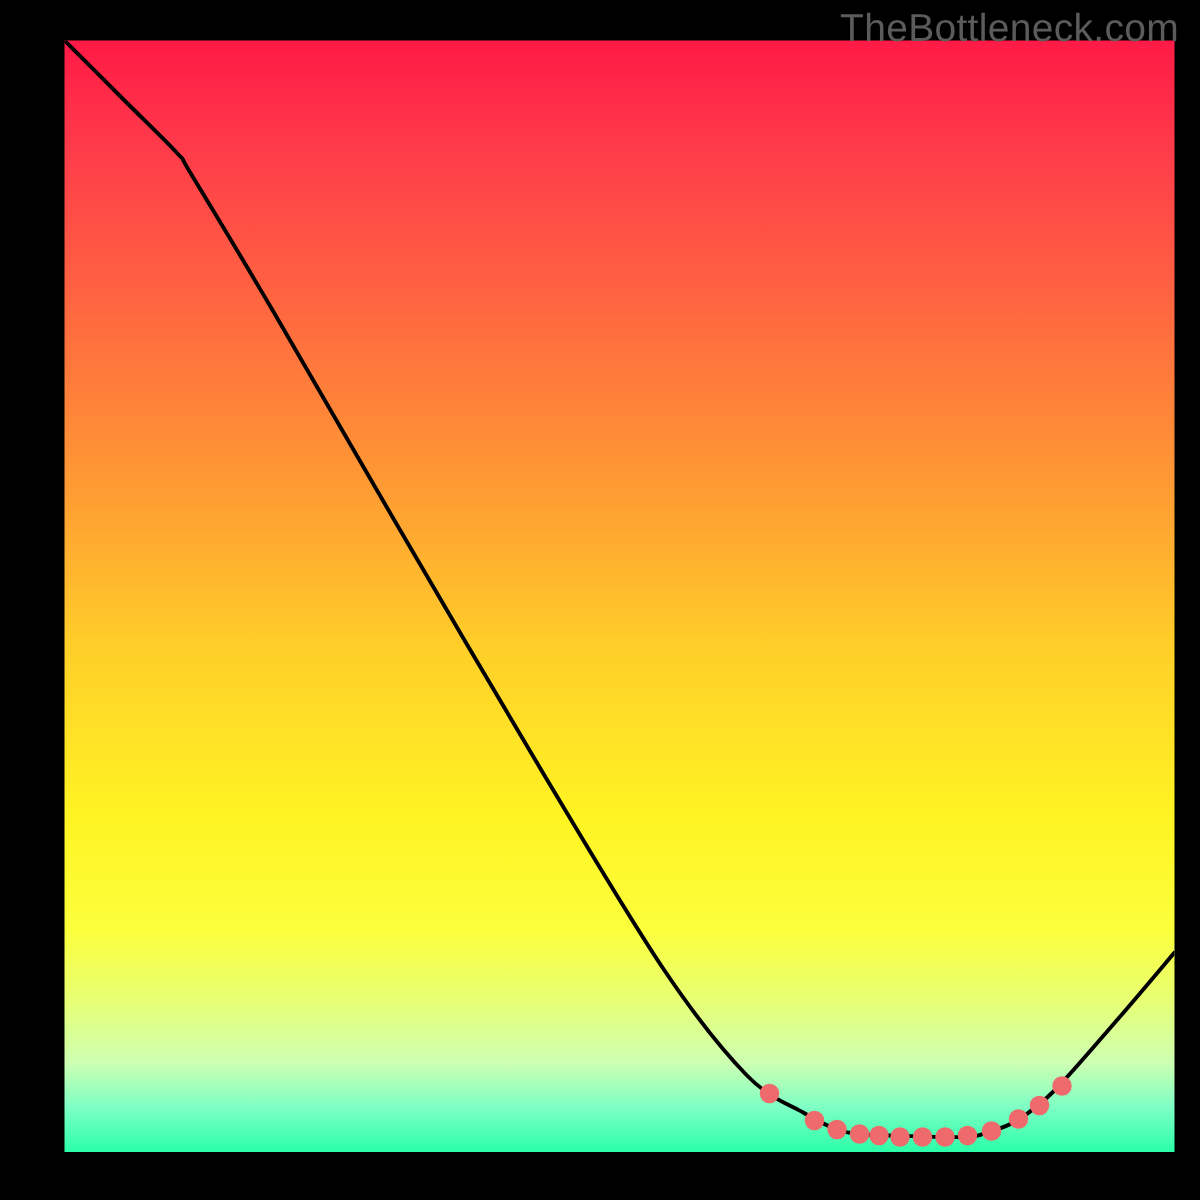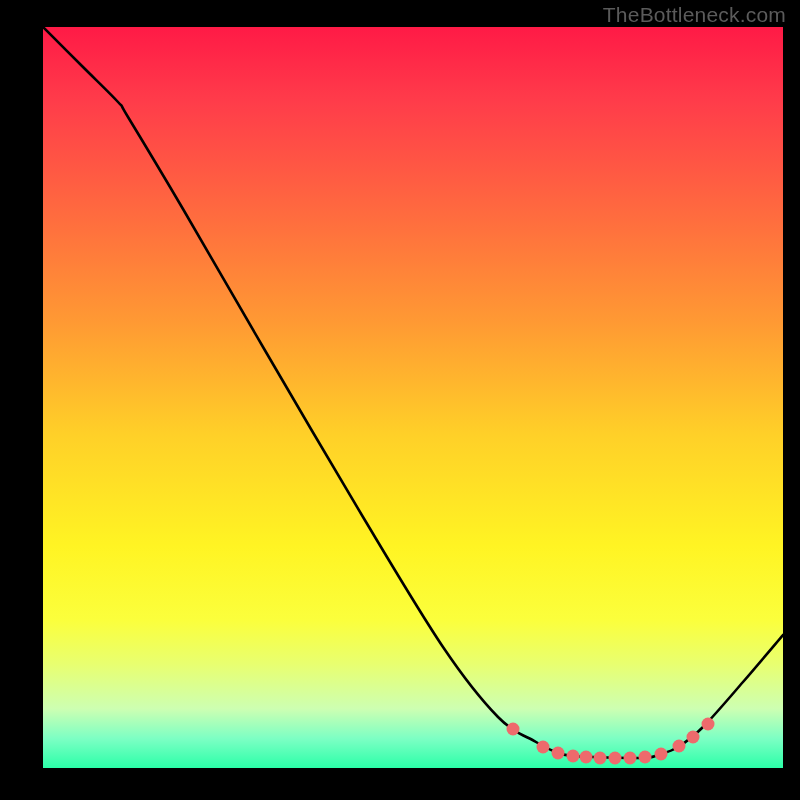--- a/index.html
+++ b/index.html
@@ -45,21 +45,21 @@
     left: 0;
     top: 0;
     width: 740px;
     height: 741px;
   }
   .attribution {
     position: absolute;
     top: 3px;
     right: 14px;
     color: #5b5b5b;
-    font-size: 21px;
+    font-size: 26px;
     letter-spacing: 0.2px;
   }
 </style>
 </head>
 <body>
 
 <div class="frame">
   <div class="gradient"></div>
   <svg class="curve" viewBox="0 0 740 741">
     <path id="curve-path" fill="none" stroke="#000000" stroke-width="2.6" stroke-linecap="round" d="M 0,0 C 6.666666666666667,6.666666666666667 27.5,27.5 40,40 C 52.5,52.5 67.5,66.66666666666667 75,75 C 82.5,83.33333333333333 74.16666666666667,72.16666666666667 85,90 C 95.83333333333333,107.83333333333333 117.5,143.66666666666666 140,182 C 162.5,220.33333333333334 190,268.6666666666667 220,320 C 250,371.3333333333333 290,440 320,490 C 350,540 377.5,586.6666666666666 400,620 C 422.5,653.3333333333334 439.5,674.1666666666666 455,690 C 470.5,705.8333333333334 483,709 493,715 C 503,721 508.8333333333333,723.6666666666666 515,726 C 521.1666666666666,728.3333333333334 524.1666666666666,728.3333333333334 530,729 C 535.8333333333334,729.6666666666666 538.3333333333334,729.6666666666666 550,730 C 561.6666666666666,730.3333333333334 589.1666666666666,731.3333333333334 600,731 C 610.8333333333334,730.6666666666666 609.1666666666666,729.8333333333334 615,728 C 620.8333333333334,726.1666666666666 627.5,724.6666666666666 635,720 C 642.5,715.3333333333334 649.1666666666666,710.8333333333334 660,700 C 670.8333333333334,689.1666666666666 686.6666666666666,670.3333333333334 700,655 C 713.3333333333334,639.6666666666666 733.3333333333334,615.8333333333334 740,608"></path>

